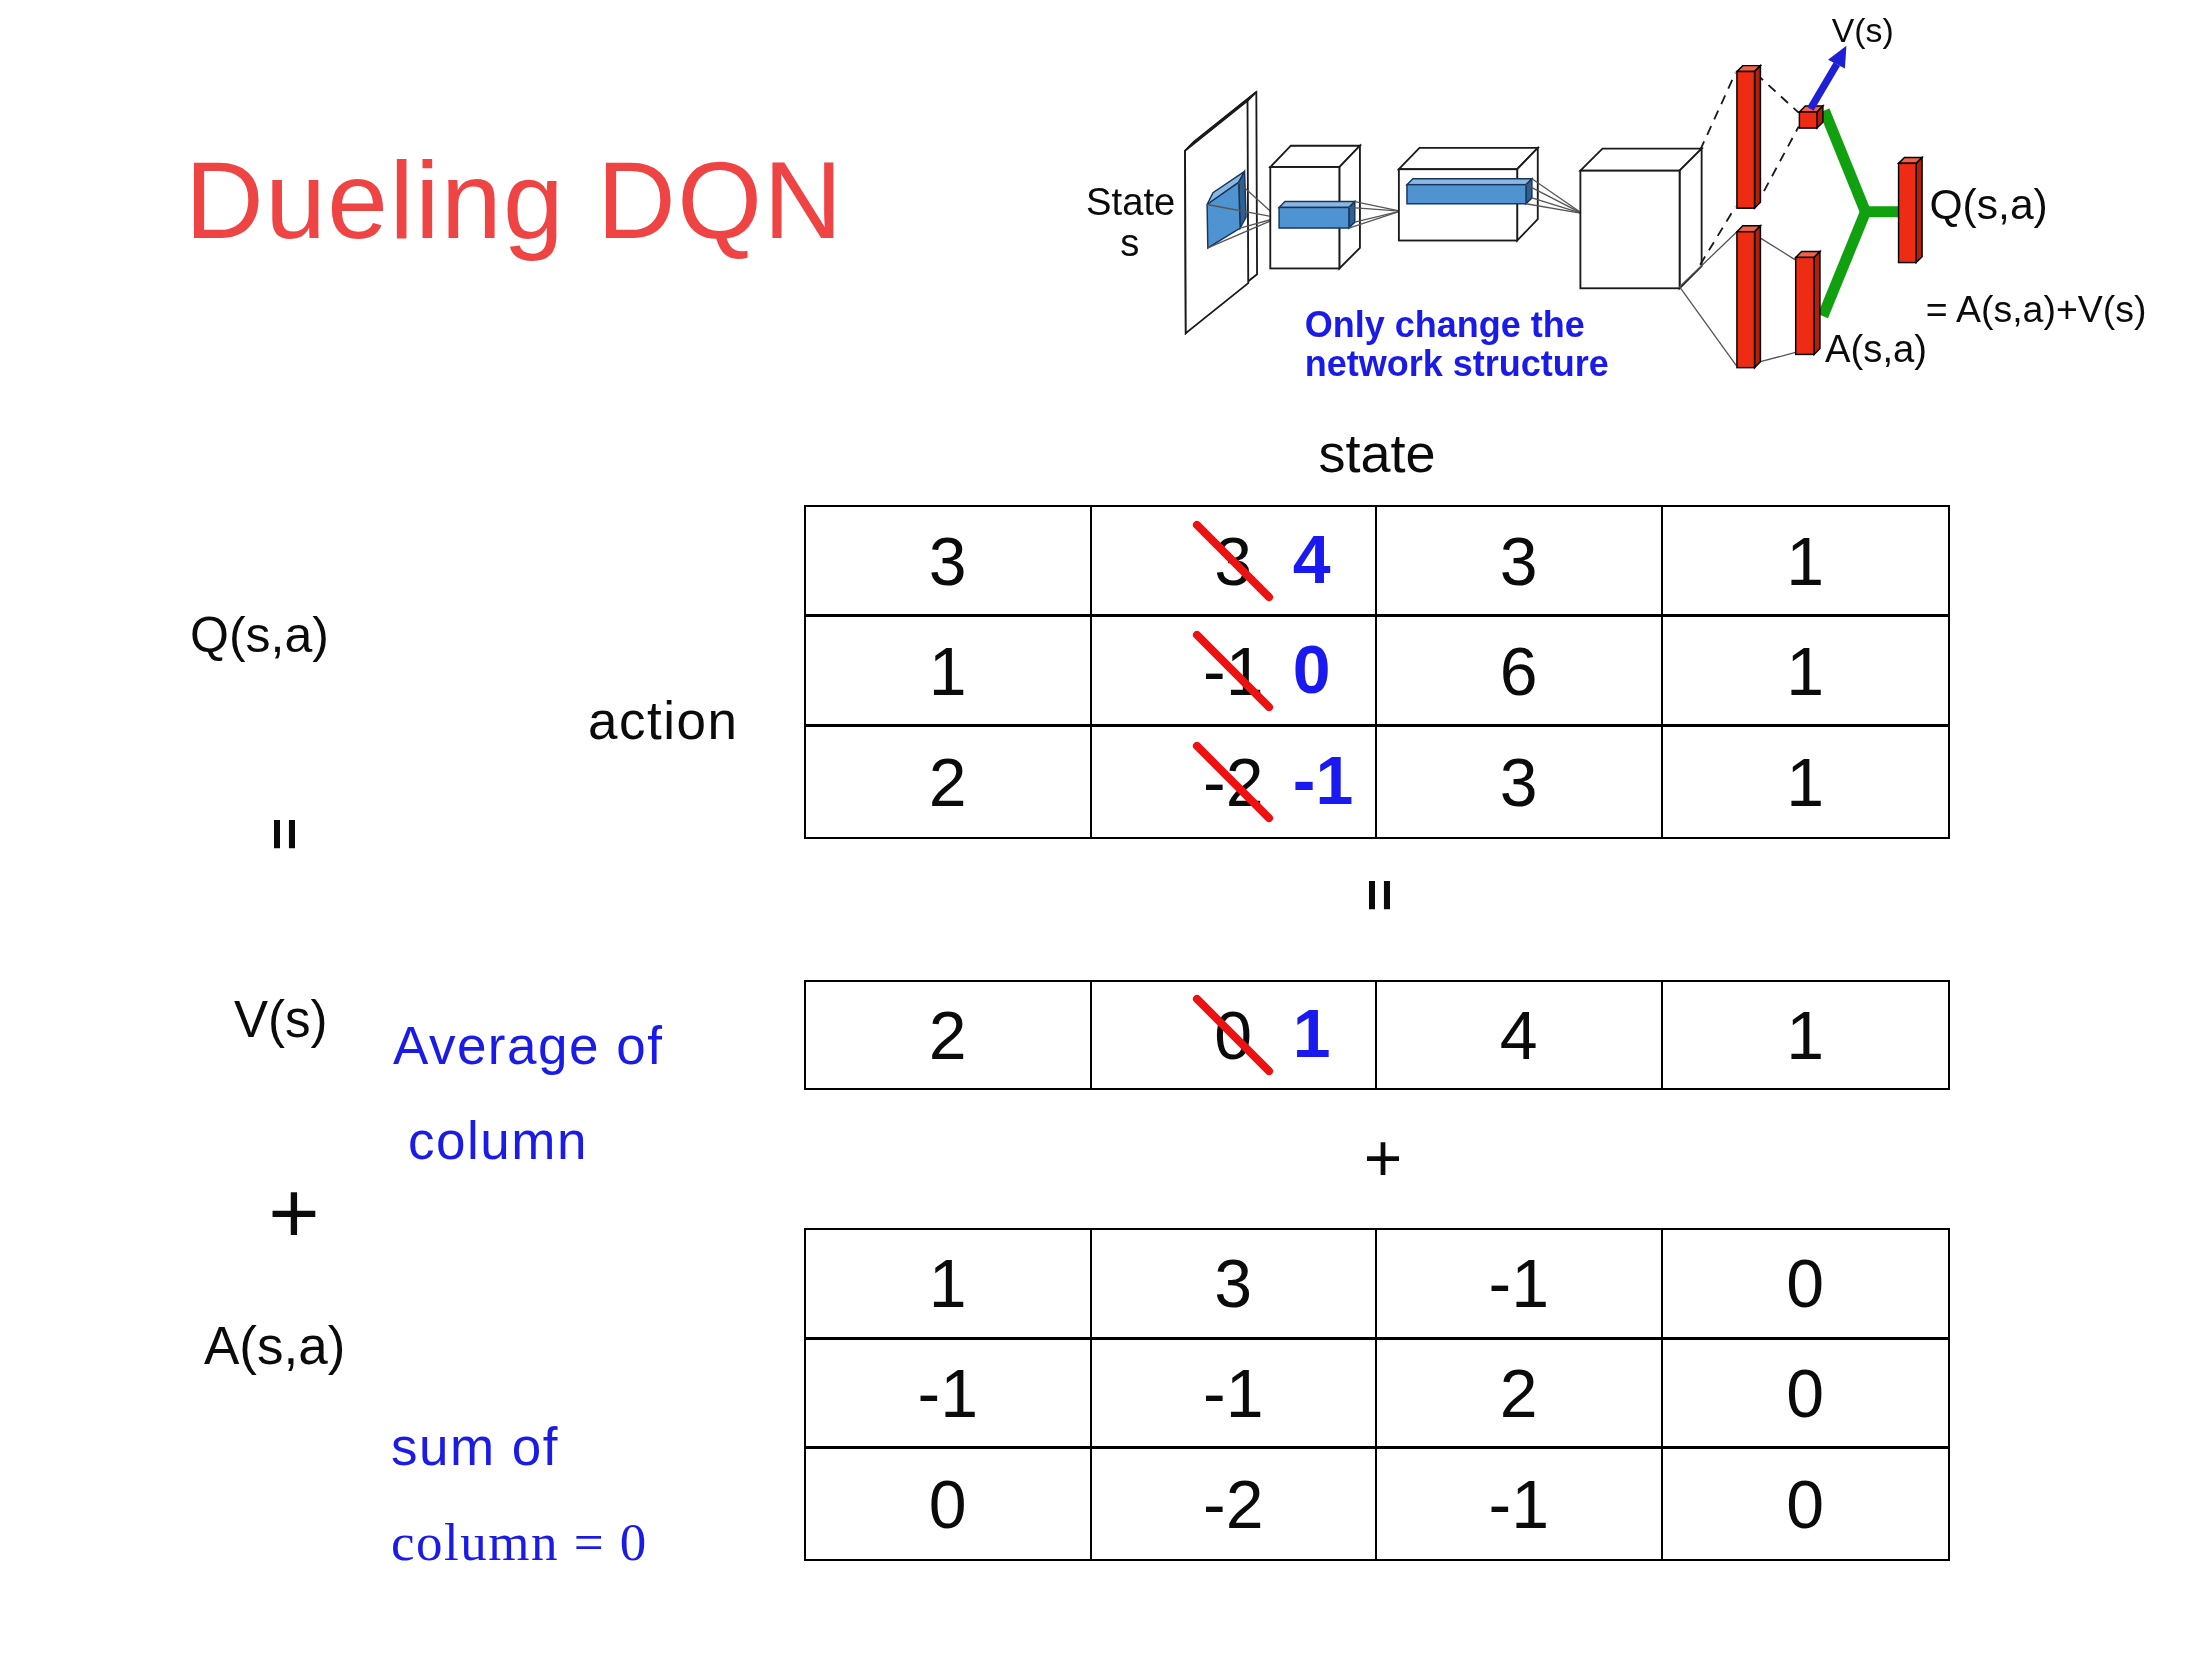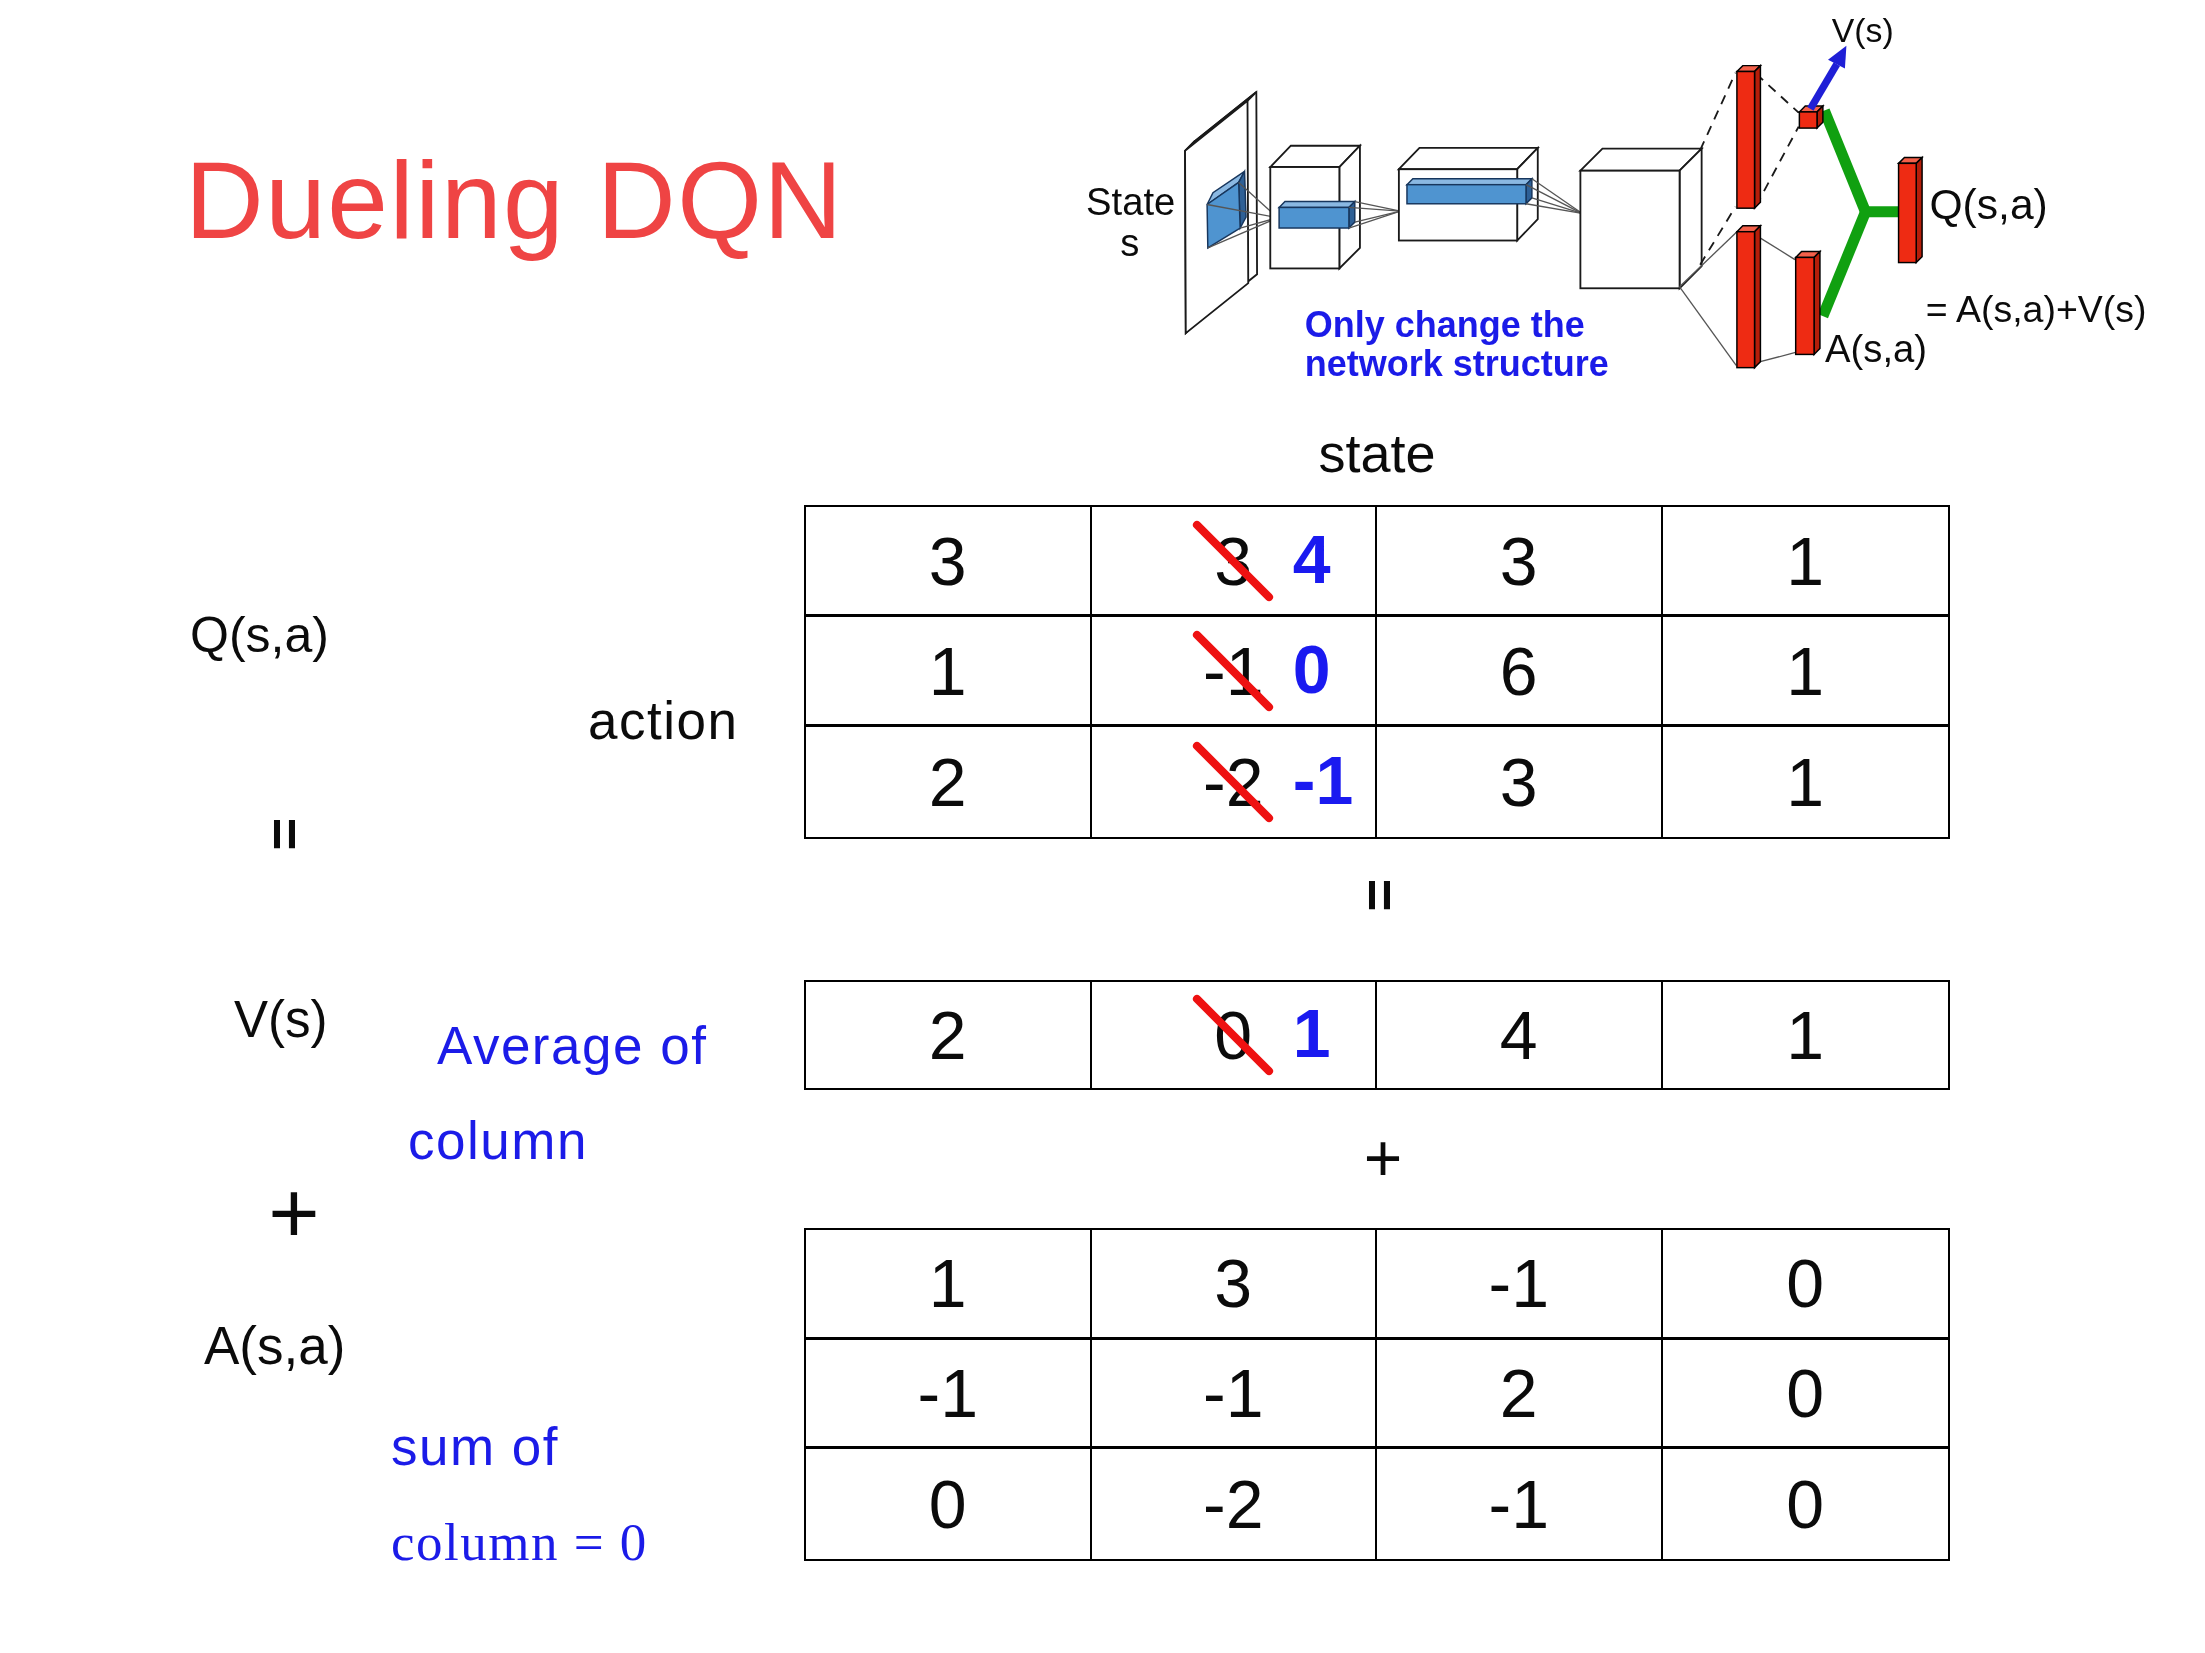--- a/index.html
+++ b/index.html
@@ -20,21 +20,21 @@
   #a-label{left:204px;top:1319px;font-size:53px;}
   #state-label{left:804px;top:426px;width:1146px;text-align:center;font-size:54px;}
   .rot-eq{width:66px;height:66px;display:flex;align-items:center;justify-content:center;
           font-size:56px;font-weight:bold;transform:rotate(90deg);}
   #eq-left{left:252px;top:801px;}
   #eq-center{left:1347px;top:862px;}
   .plus{display:flex;align-items:center;justify-content:center;}
   #plus-left{left:257px;top:1176px;width:74px;height:74px;font-size:88px;}
   #plus-center{left:1346px;top:1121px;width:74px;height:74px;font-size:66px;}
   .blue-note{color:var(--text-blue);font-size:53px;letter-spacing:1.5px;}
-  #avg-1{left:393px;top:1019px;margin-left:44px;} #avg-2{left:408px;top:1114px;}
+  #avg-1{left:393px;top:1019px;} #avg-2{left:408px;top:1114px;}
   #sum-1{left:391px;top:1420px;} #sum-2{left:391px;top:1516px;font-family:Liberation Serif, serif;}
   .tbl{position:absolute;display:grid;grid-template-columns:repeat(4,1fr);
        border:2.2px solid #000;background:#fff;font-size:68px;}
   #t-q{left:804px;top:505px;width:1146px;height:334px;grid-template-rows:repeat(3,1fr);}
   #t-v{left:804px;top:980px;width:1146px;height:110px;grid-template-rows:1fr;}
   #t-a{left:804px;top:1228px;width:1146px;height:333px;grid-template-rows:repeat(3,1fr);}
   .cell{position:relative;display:flex;align-items:center;justify-content:center;
         border-right:2.2px solid #000;border-bottom:3.7px solid #000;}
   .cell.last-col{border-right:none;} .cell.last-row{border-bottom:none;}
   .struck{position:relative;display:inline-flex;align-items:center;justify-content:center;}

